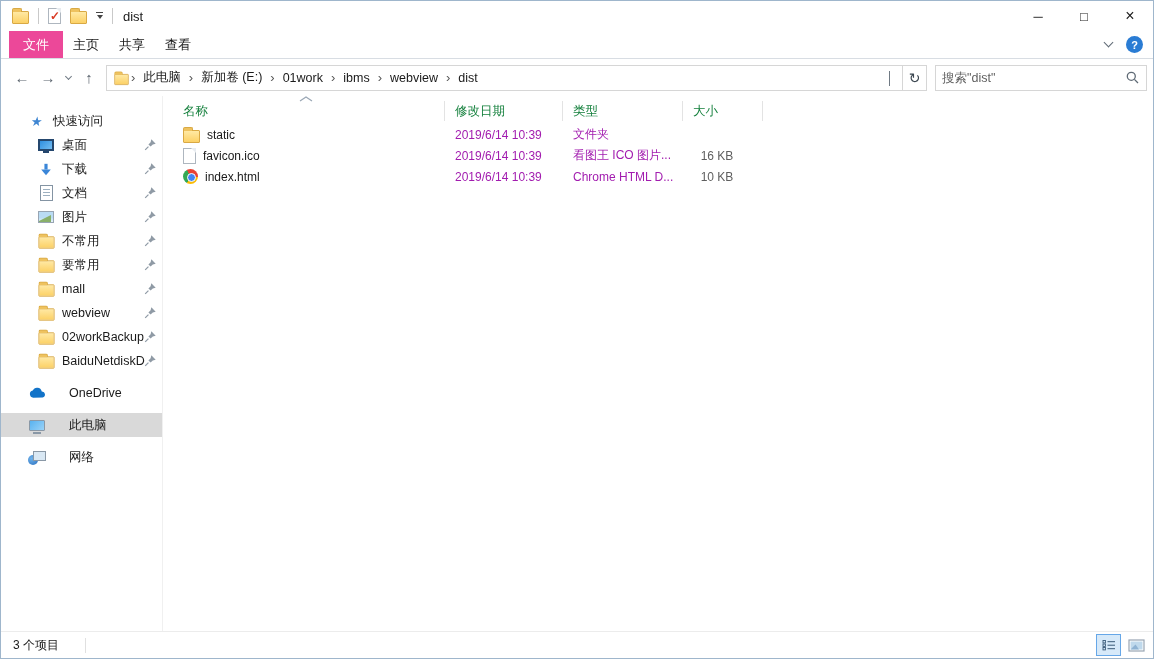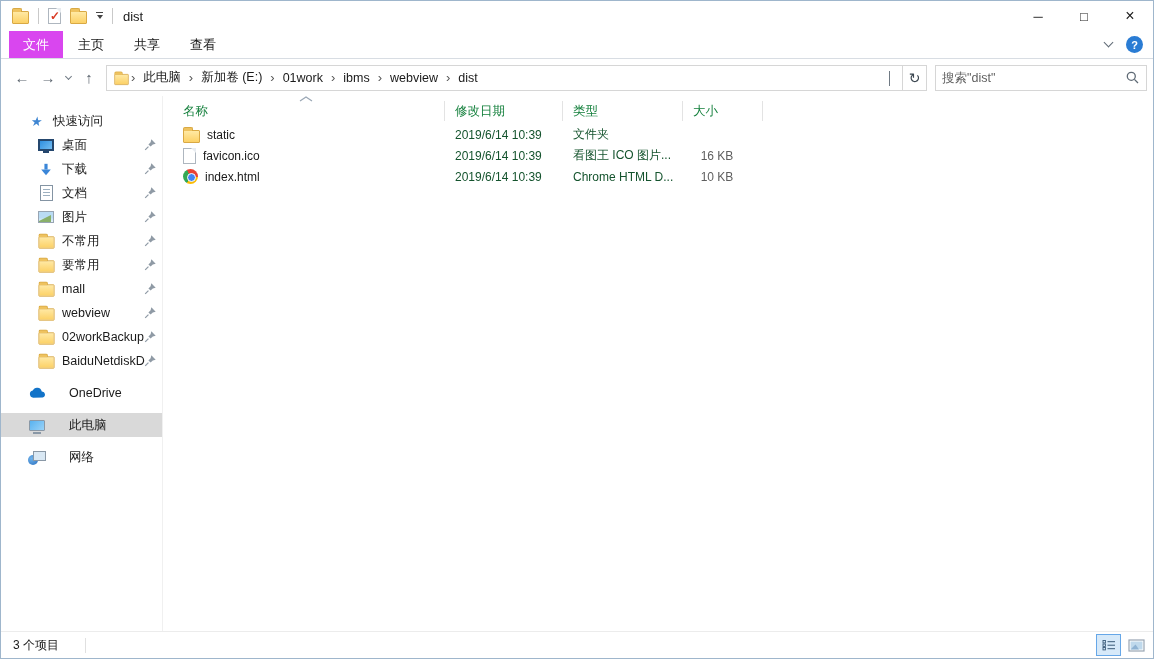--- a/index.html
+++ b/index.html
@@ -28,22 +28,22 @@
   .icon-page { width: 13px; height: 16px; background:#fff; border:1px solid #aeb6bf; position:relative; display:inline-block;}
   .icon-page::before { content:''; position:absolute; top:-1px; right:-1px; border-style:solid;
     border-width:0 5px 5px 0; border-color:transparent #e8ecf0 transparent transparent; }
   .icon-checkpage { position:relative; }
   .icon-checkpage .chk { position:absolute; left:1px; top:1px; color:#d93b25; font-size:12px; font-weight:bold; line-height:12px;}
   .qat-caret { display:inline-flex; flex-direction:column; align-items:center; margin-top:2px;}
   .qat-caret::before { content:''; width:7px; height:1px; background:#444; margin-bottom:2px; }
   .qat-caret::after { content:''; border:3px solid transparent; border-top:4px solid #444; }
   
   .ribbon { height: 28px; display: flex; align-items: stretch; border-bottom: 1px solid #d8dde3; flex: none; }
-  .rtab { padding: 0 15px; display:flex; align-items:center; font-size:13px; cursor: default; }
-  .rtab.file { background: #d946ef; color: #fff; margin-left: 8px; padding: 0 14px; }
+  .rtab { padding: 0 10px; display:flex; align-items:center; font-size:13px; cursor: default; }
+  .rtab.file { background: #ec4899; color: #fff; margin-left: 8px; padding: 0 14px; }
   .ribbon-right { margin-left:auto; display:flex; align-items:center; gap:14px; padding-right:10px; }
   .chev { display:inline-block; width:7px; height:7px; border-right:1.5px solid #5f6a75; border-bottom:1.5px solid #5f6a75;
           transform: rotate(45deg); margin-top:-4px;}
   .help-btn { width:17px; height:17px; border-radius:50%; background:#2a7cd4; color:#fff; font-weight:bold;
     display:flex; align-items:center; justify-content:center; font-size:11px; }
   
   .toolbar { height: 37px; display:flex; align-items:center; padding: 0 6px 0 8px; flex: none; }
   .nav-btn { width: 26px; height: 26px; display:flex; align-items:center; justify-content:center;
     color:#5b646e; font-size:15px; cursor: default; }
   .nav-chev { width: 15px; display:flex; justify-content:center; }
@@ -90,21 +90,21 @@
     border:1.5px solid #8a98a6; background:#d9e8f4; }
   .sfolder { transform: scale(.95); }
   
   .content { flex: 1; position: relative; border-left: 1px solid #f0f0f0; min-width:0; }
   .cols { display:grid; grid-template-columns: 272px 118px 120px 80px; padding-left: 10px; }
   .hdr { height: 26px; margin-top: 2px; position: relative; align-items: center; color:#15803d; font-size:12.5px; }
   .hdr .hcell { height: 20px; display:flex; align-items:center; padding-left: 10px; border-right: 1px solid #e3e3e3; cursor: default; }
   .sort-caret { position:absolute; top:-2px; left: 136px; }
   .rows .frow { height: 21px; align-items: center; cursor: default; }
   .fname { display:flex; align-items:center; gap: 7px; padding-left: 10px; overflow:hidden; white-space:nowrap; }
-  .fdate, .ftype { color:#14532d; padding-left: 10px; white-space:nowrap; }
+  .fdate, .ftype { color:#a21caf; padding-left: 10px; white-space:nowrap; }
   .fsize { color:#5f5f5f; text-align:center; padding-right: 12px; white-space:nowrap; }
   .icon-chrome { width:15px; height:15px; border-radius:50%; flex:none;
     background: conic-gradient(from -30deg, #ea4335 0 120deg, #fbbc05 0 240deg, #34a853 0 360deg); position:relative; }
   .icon-chrome::after { content:''; position:absolute; left:4px; top:4px; width:7px; height:7px; border-radius:50%;
     background:#4285f4; border:1.5px solid #fff; }
   
   .statusbar { height: 27px; border-top: 1px solid #ececec; display:flex; align-items:center; flex: none; padding: 0 4px 0 12px; }
   .status-sep { width:1px; height:15px; background:#e0e0e0; margin-left: 26px; }
   .view-btns { margin-left:auto; display:flex; gap: 3px; }
   .view-btn { width: 25px; height: 22px; display:flex; align-items:center; justify-content:center; border:1px solid transparent; }

